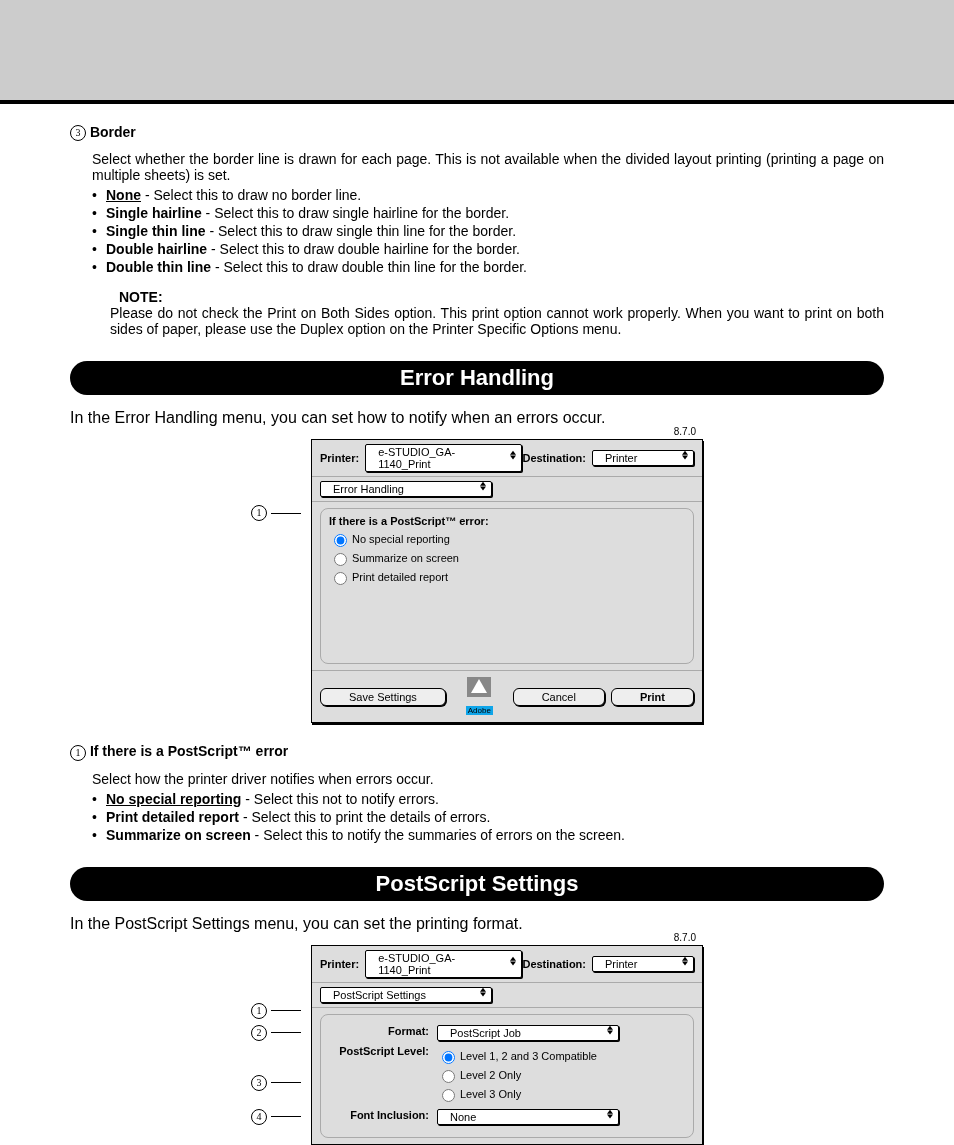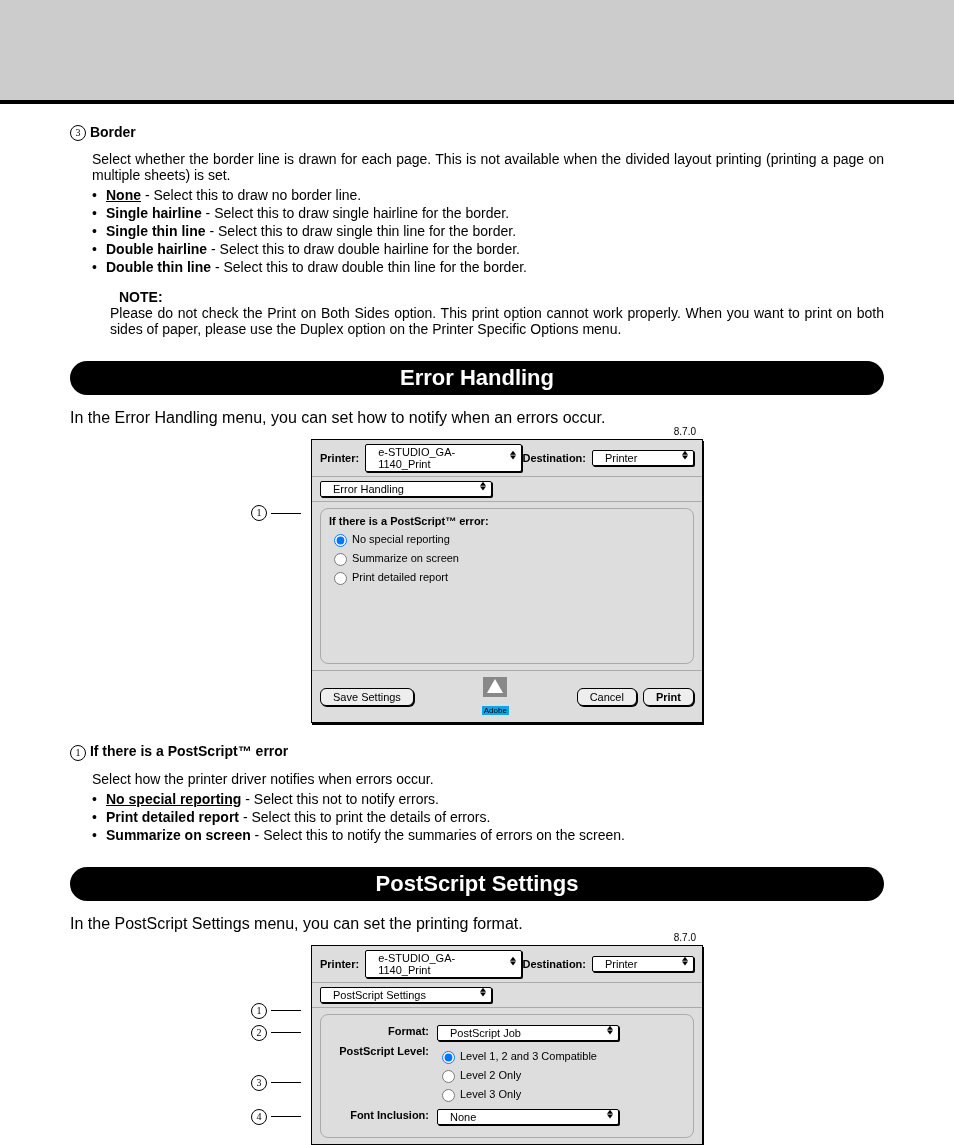--- a/index.html
+++ b/index.html
@@ -30,21 +30,21 @@
   .sel{border:1px solid #000;background:#fff;padding:1px 18px 1px 12px;border-radius:2px;position:relative;display:inline-block;min-width:70px;box-shadow:1px 1px 0 #000;font-weight:normal;}
   .sel::after{content:"";position:absolute;right:5px;top:50%;width:0;height:0;border-left:3px solid transparent;border-right:3px solid transparent;border-top:4px solid #000;transform:translateY(-60%);}
   .sel::before{content:"";position:absolute;right:5px;top:50%;width:0;height:0;border-left:3px solid transparent;border-right:3px solid transparent;border-bottom:4px solid #000;transform:translateY(-180%);}
   .inner{border:1px solid #aaa;margin:6px 8px;border-radius:8px;background:#ddd;padding:6px 8px 8px 8px;font-family:"Lucida Grande","Geneva",sans-serif;font-size:11px;}
   .radio{display:flex;align-items:center;margin:3px 0;font-weight:normal;}
   .radio input{margin-right:5px;}
   .opt-row{display:flex;align-items:flex-start;margin:4px 0;}
   .opt-row .opt-lbl{width:100px;text-align:right;padding-right:8px;font-weight:bold;}
   .opt-row .opt-ctrl{flex:1;}
   .btnrow{display:flex;align-items:center;padding:6px 8px;border-top:1px solid #aaa;}
-  .btn{border:1px solid #000;background:#eee;border-radius:6px;padding:2px 12px;font-size:11px;box-shadow:1px 1px 0 #000;font-family:"Lucida Grande","Geneva",sans-serif;}
+  .btn{border:1px solid #000;background:#eee;border-radius:6px;padding:2px 28px;font-size:11px;box-shadow:1px 1px 0 #000;font-family:"Lucida Grande","Geneva",sans-serif;}
   .adobe{margin:0 auto;text-align:center;}
   .adobe-logo{width:24px;height:20px;background:#888;display:inline-block;position:relative;}
   .adobe-logo::before{content:"";position:absolute;left:4px;top:2px;width:0;height:0;border-left:8px solid transparent;border-right:8px solid transparent;border-bottom:14px solid #fff;}
   .adobe-txt{font-size:8px;color:#000;background:#0ea5e9;padding:0 2px;display:inline-block;margin-top:-2px;}
   .pagenum{position:relative;}
   .just{text-align:justify;}
 </style>
 </head>
 <body>
 

